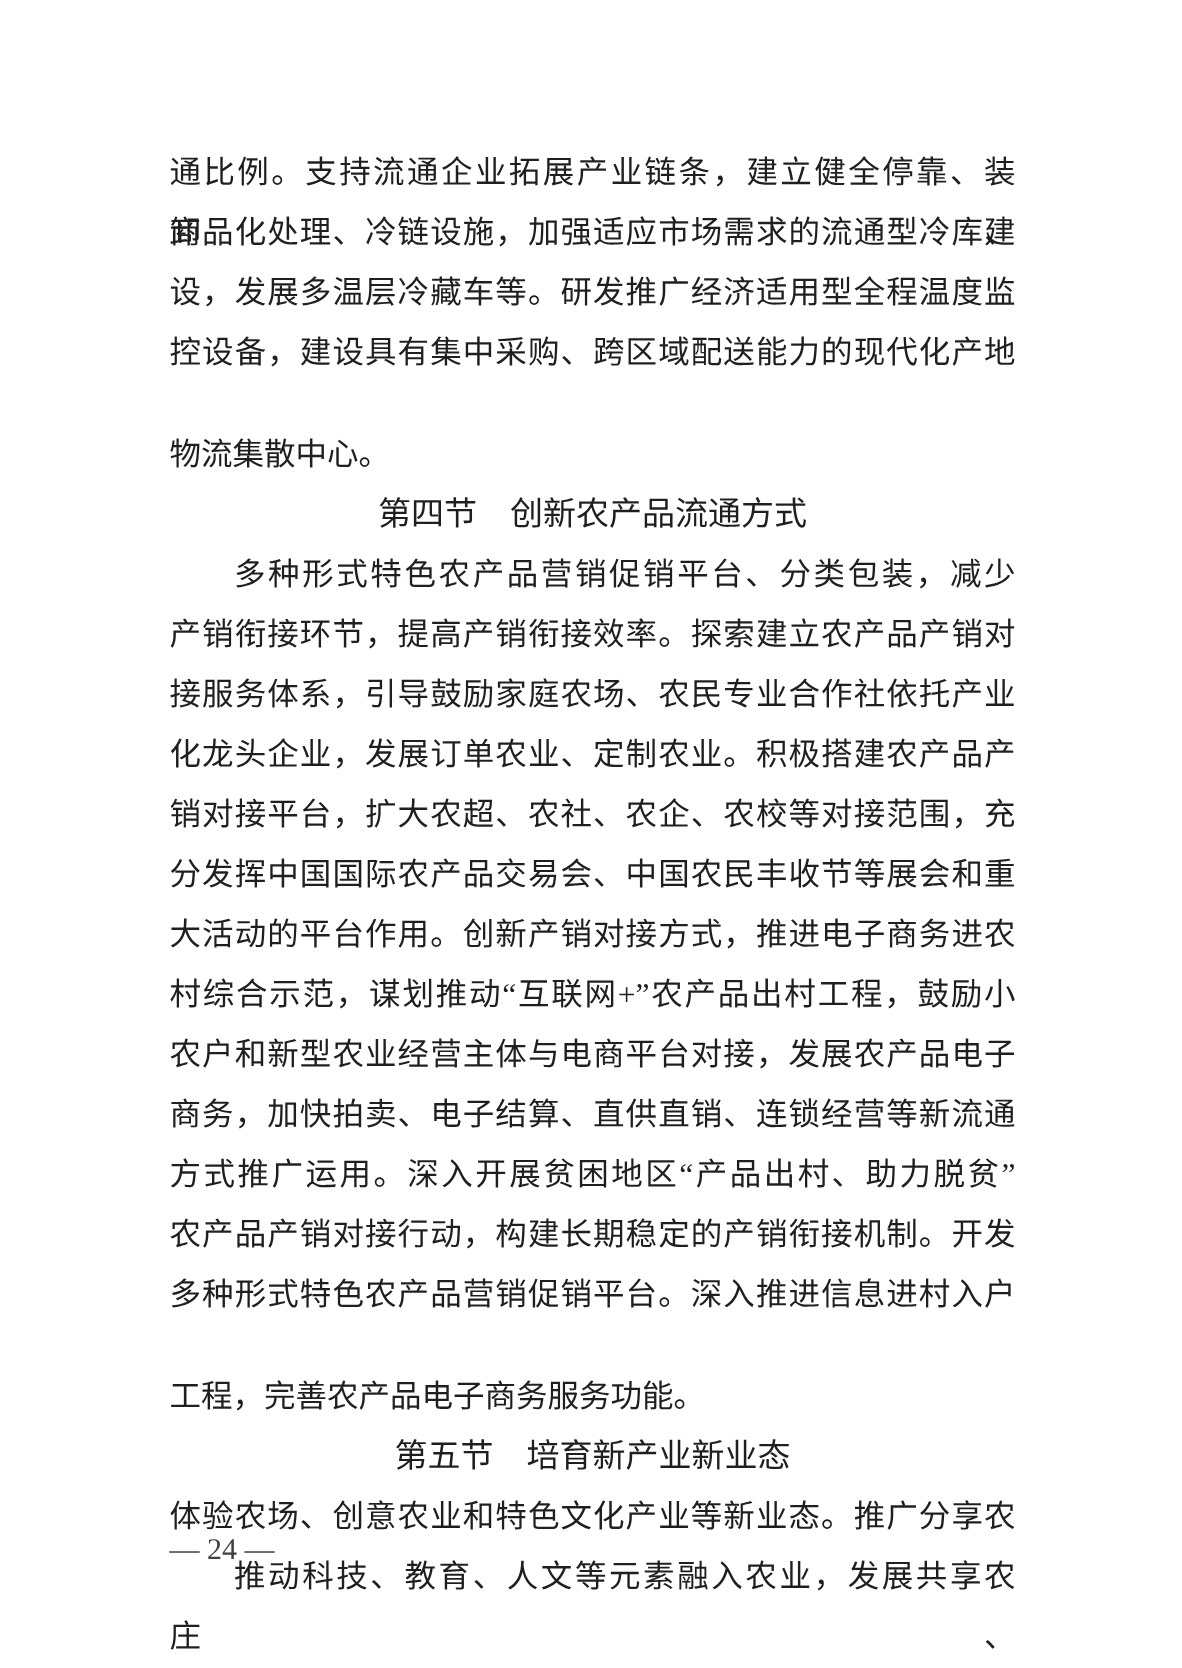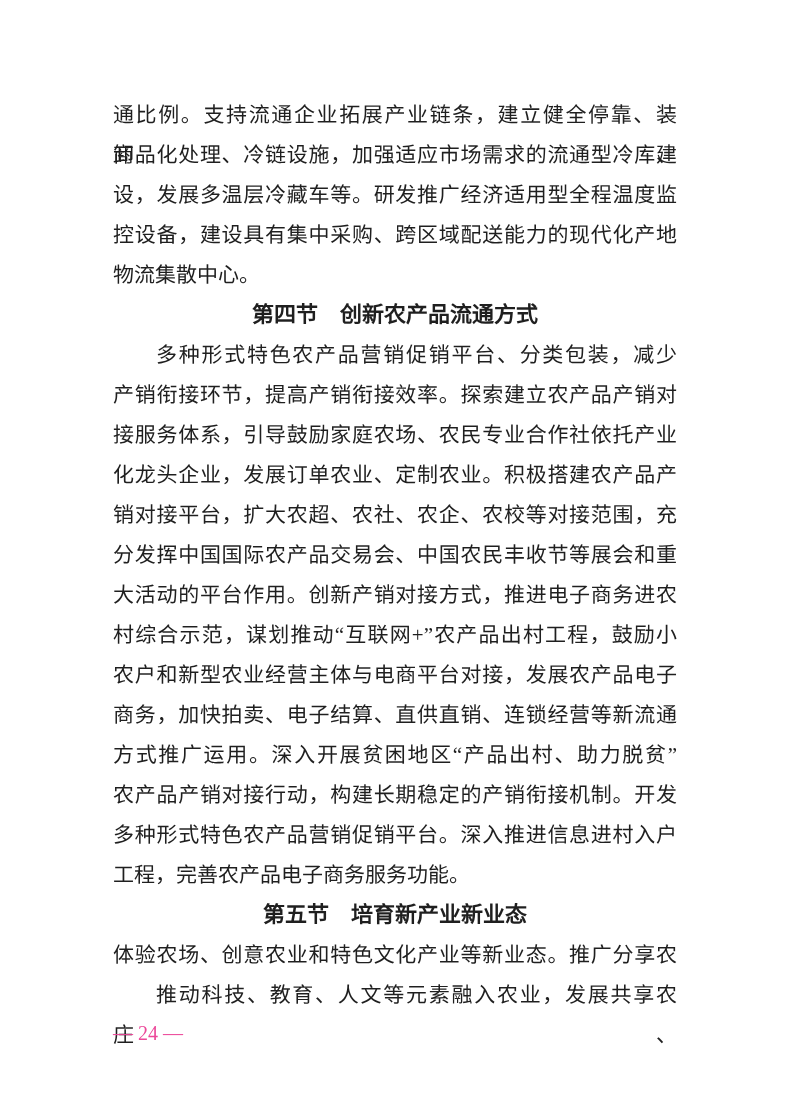--- a/index.html
+++ b/index.html
@@ -30,36 +30,37 @@
     line-height: 40px;
     height: 40px;
     text-align: justify;
     text-align-last: justify;
     letter-spacing: 0;
   }
   .line.indent { text-indent: 43px; }
   .line.last {
     text-align: right;
     text-align-last: left;
+    margin-top: 28px;
   }
   .heading {
     font-size: 22px;
     line-height: 40px;
     height: 40px;
-    font-weight: bold;
+    font-weight: normal;
     text-align: right;
     text-align-last: center;
   }
   .footer {
     position: absolute;
     left: 113px;
     top: 1019px;
     font-size: 20px;
     line-height: 28px;
-    color: #ec4899;
+    color: #404040;
   }
 </style>
 </head>
 <body>
 
 <div class="page">
   <div class="content">
       <div class="paragraph">
         <div class="line">通比例。支持流通企业拓展产业链条，建立健全停靠、装卸、</div>
         <div class="line">商品化处理、冷链设施，加强适应市场需求的流通型冷库建</div>

